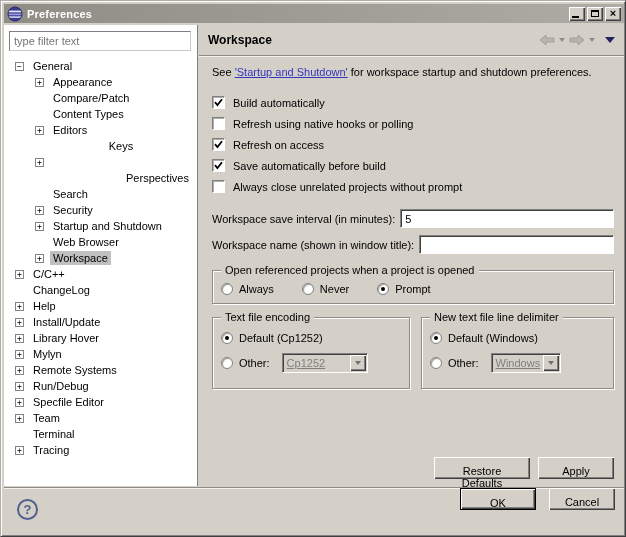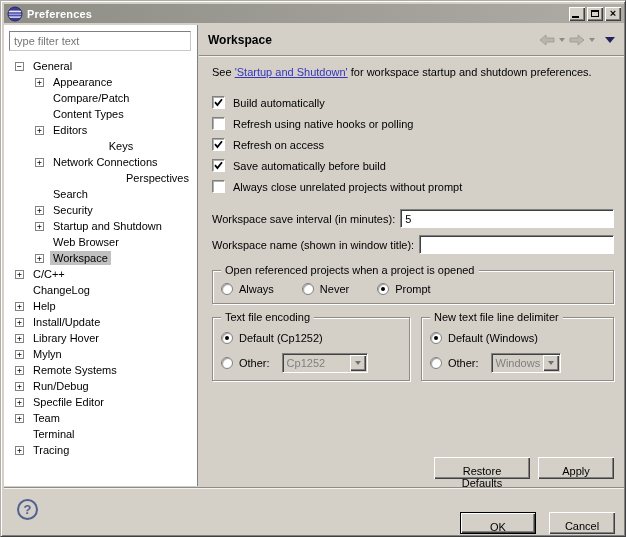--- a/index.html
+++ b/index.html
@@ -93,32 +93,32 @@
   .radio-opt{ display:flex; align-items:center; gap:6px; }
   .radio{
     width:12px; height:12px; border-radius:50%; background:#fff; flex:0 0 12px;
     border:1px solid #808080; box-shadow: inset 1px 1px 1px #a0a09a, inset -1px -1px 0 #fff;
     display:flex; align-items:center; justify-content:center;
   }
   .radio .dot{ width:4px; height:4px; border-radius:50%; background:#000; display:none; }
   .radio.on .dot{ display:block; }
 
   #groups-row{ display:flex; gap:11px; margin-top:13px; }
-  #groups-row .groupbox{ margin-top:0; padding-top:14px; height:64px; }
+  #groups-row .groupbox{ margin-top:0; padding-top:14px; height:72px; }
   #encoding-group{ width:201px; }
   #delimiter-group{ width:196px; }
   .group-stack .radio-opt{ margin-bottom:9px; }
 
   .combo{
     display:inline-flex; width:86px; height:20px; margin-left:6px;
     border:1px solid; border-color:#808080 #fff #fff #808080; box-shadow: inset 1px 1px 0 #404040;
     background:var(--panel,#d4d0c8); align-items:center;
   }
   .combo.narrow{ width:70px; }
-  .combo-text{ flex:1; padding:0 4px; color:#808080; overflow:hidden; }
+  .combo-text{ flex:1; padding:0 4px; color:#808080; overflow:hidden;text-decoration:underline; }
   .combo-btn{
     width:16px; height:16px; background:var(--panel,#d4d0c8); margin-right:1px;
     box-shadow: inset 1px 1px 0 #fff, inset -1px -1px 0 #404040, inset -2px -2px 0 #808080;
     display:flex; align-items:center; justify-content:center;
   }
   .combo-arrow{ width:0; height:0; border-left:3px solid transparent; border-right:3px solid transparent; border-top:4px solid #707070; }
 
   .btn{
     height:22px; background:var(--panel,#d4d0c8); border:none; padding:8px 12px;
     box-shadow: inset 1px 1px 0 #fff, inset -1px -1px 0 #404040, inset -2px -2px 0 #808080;
@@ -131,21 +131,21 @@
   
   #footer{
     position:absolute; left:3px; top:486px; width:620px; height:47px;
     border-top:1px solid #8e8c84; box-shadow: inset 0 1px 0 #f4f2ee;
   }
   #help-btn{
     position:absolute; left:13px; top:11px; width:21px; height:21px; border-radius:50%;
     border:2px solid #50618f; color:#50618f; font-weight:bold; font-size:13px;
     display:flex; align-items:center; justify-content:center; background:transparent;
   }
-  #footer-buttons{ position:absolute; right:9px; top:24px; display:flex; gap:13px; }
+  #footer-buttons{ position:absolute; right:9px; top:0; display:flex; gap:13px; }
   #ok-btn{ width:76px; } #cancel-btn{ width:66px; }
 </style>
 </head>
 <body>
 
 <div id="window">
 
   <div id="titlebar">
     <span class="app-icon">
       <svg width="16" height="16" viewBox="0 0 16 16">
@@ -197,21 +197,20 @@
         <div class="tree-row" style="padding-left: 26px;">
           <span class="expander">+</span>
           <span class="tree-label">Editors</span>
         </div>
         <div class="tree-row" style="padding-left: 26px; justify-content: center;">
           <span class="no-expander"></span>
           <span class="tree-label">Keys</span>
         </div>
         <div class="tree-row" style="padding-left: 26px;">
           <span class="expander">+</span>
-          <span class="tree-label">Network Connections</span>
         </div>
         <div class="tree-row" style="padding-left: 26px; justify-content: flex-end;">
           <span class="no-expander"></span>
           <span class="tree-label">Perspectives</span>
         </div>
         <div class="tree-row" style="padding-left: 26px;">
           <span class="no-expander"></span>
           <span class="tree-label">Search</span>
         </div>
         <div class="tree-row" style="padding-left: 26px;">

